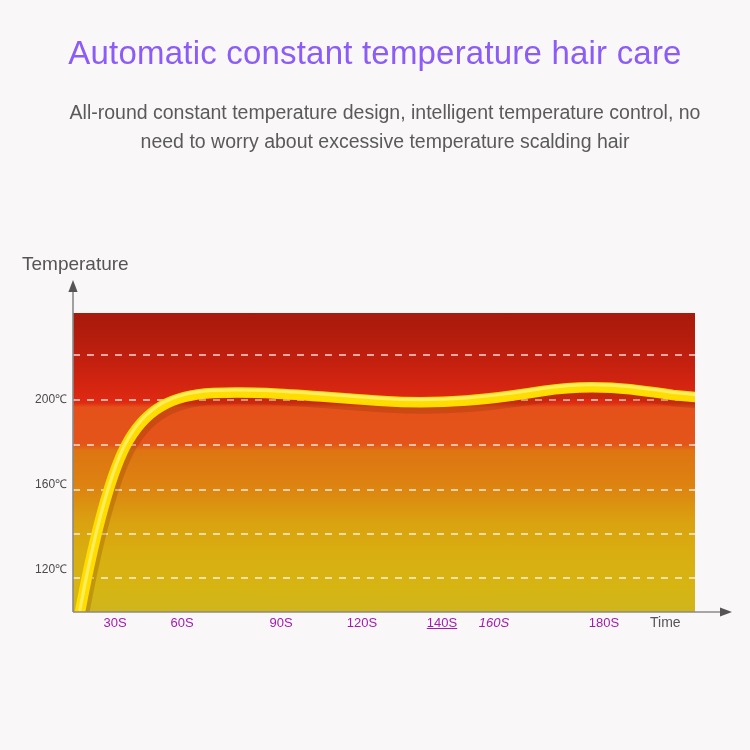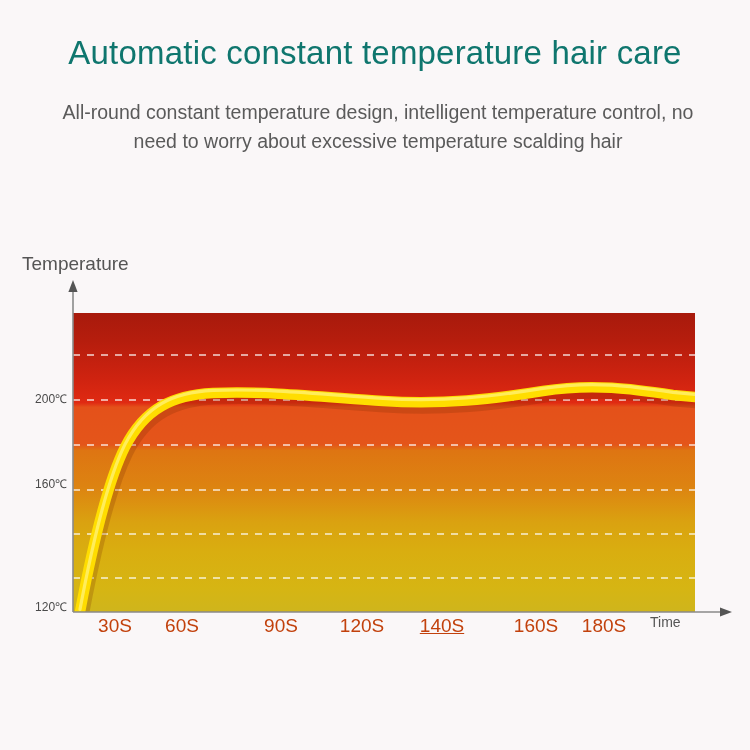--- a/index.html
+++ b/index.html
@@ -19,28 +19,28 @@
     width: 750px;
     height: 750px;
   }
   .title {
     position: absolute;
     left: 0;
     top: 34px;
     width: 750px;
     text-align: center;
     font-size: 33px;
-    color: #0f766e;
+    color: #8b5cf6;
     letter-spacing: 0.2px;
     font-weight: 400;
     white-space: nowrap;
   }
   .subtitle {
     position: absolute;
-    left: 53px;
+    left: 60px;
     top: 98px;
     width: 650px;
     text-align: center;
     font-size: 19.5px;
     line-height: 29px;
     color: #5a5a5a;
     font-weight: 400;
   }
 
   
@@ -72,22 +72,22 @@
     font-size: 12px;
     color: #4a4a4a;
     white-space: nowrap;
     text-align: right;
     width: 62px;
     left: 5px;
   }
   .xtick {
     position: absolute;
     top: 375px;
-    font-size: 19px;
-    color: #c2410c;
+    font-size: 13px;
+    color: #a21caf;
     white-space: nowrap;
     text-align: center;
     width: 60px;
   }
   .plot {
     position: absolute;
     left: 73px;
     top: 73px;
     width: 622px;
     height: 299px;
@@ -131,21 +131,21 @@
   <div class="subtitle">All-round constant temperature design, intelligent temperature control, no need to worry about excessive temperature scalding hair</div>
 
   <div class="chart-wrap">
 
     <div class="axis-label-y">Temperature</div>
 
     <div class="axis-label-x">Time</div>
 
     <div class="ytick" style="top:150px;">200℃</div>
     <div class="ytick" style="top:235px;">160℃</div>
-    <div class="ytick" style="top:320px;margin-top:38px;">120℃</div>
+    <div class="ytick" style="top:320px;">120℃</div>
 
     <div class="plot">
       <svg class="curve-svg" width="622" height="299" viewBox="0 0 622 299">
         <g stroke="#ffffff" stroke-width="1.6" stroke-dasharray="7 7" opacity="0.82" fill="none">
           <line x1="0" y1="42" x2="622" y2="42"></line>
           <line x1="0" y1="87" x2="622" y2="87"></line>
           <line x1="0" y1="132" x2="622" y2="132"></line>
           <line x1="0" y1="177" x2="622" y2="177"></line>
           <line x1="0" y1="221" x2="622" y2="221"></line>
           <line x1="0" y1="265" x2="622" y2="265"></line>
@@ -179,17 +179,17 @@
       <polygon points="73,40 68.4,52 77.6,52" fill="#555"></polygon>
       <line x1="73" y1="372" x2="724" y2="372" stroke="#8a8a8a" stroke-width="1.6"></line>
       <polygon points="732,372 720,367.4 720,376.6" fill="#555"></polygon>
     </svg>
 
     <div class="xtick" style="left:85px;">30S</div>
     <div class="xtick" style="left:152px;">60S</div>
     <div class="xtick" style="left:251px;">90S</div>
     <div class="xtick" style="left:332px;">120S</div>
     <div class="xtick" style="left:412px;text-decoration:underline;">140S</div>
-    <div class="xtick" style="left:506px;">160S</div>
+    <div class="xtick" style="left:464px;font-style:italic;">160S</div>
     <div class="xtick" style="left:574px;">180S</div>
 
   </div>
 </div>
 
 </body></html>

